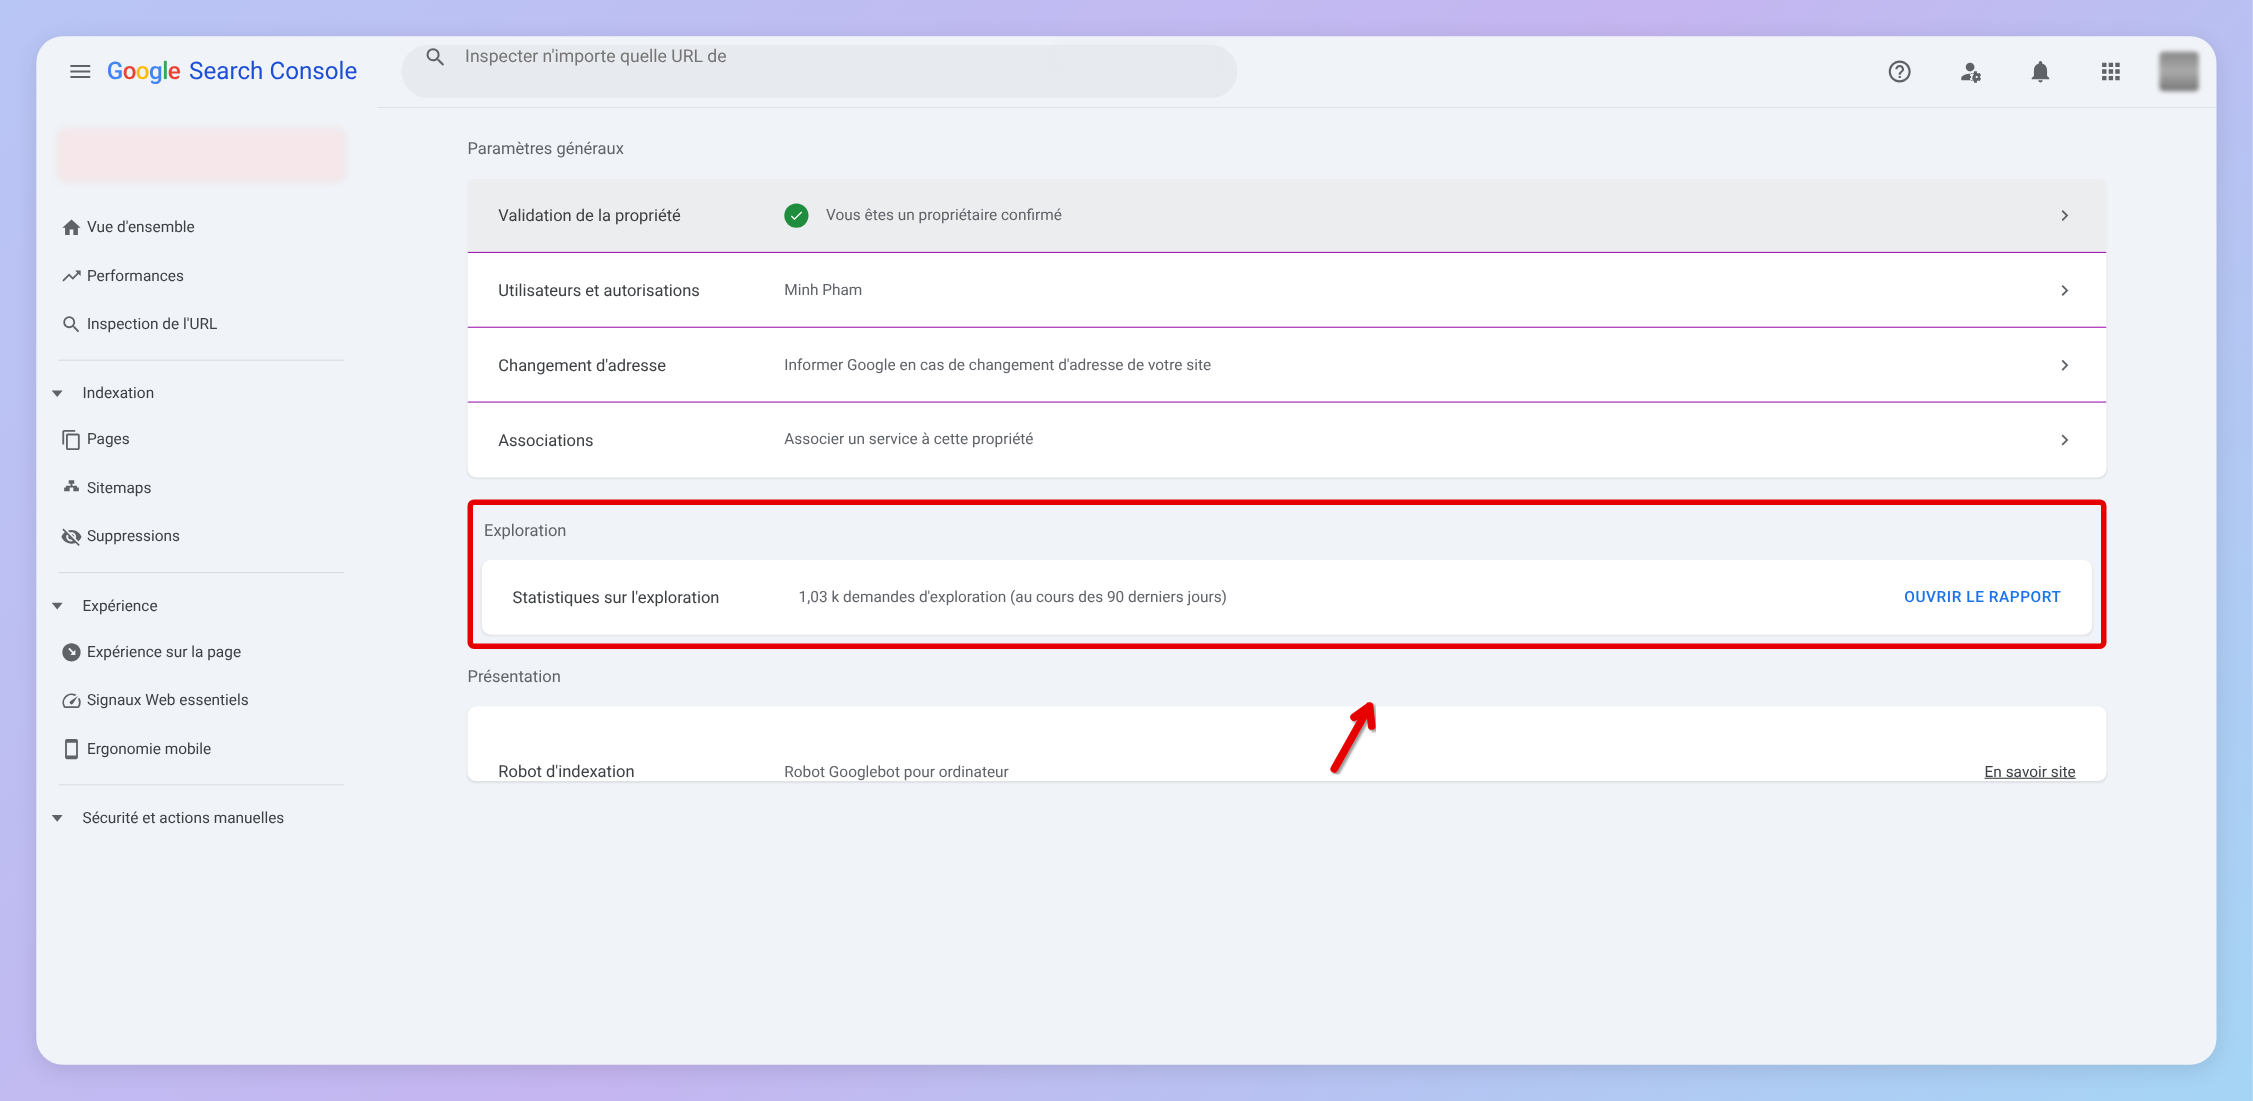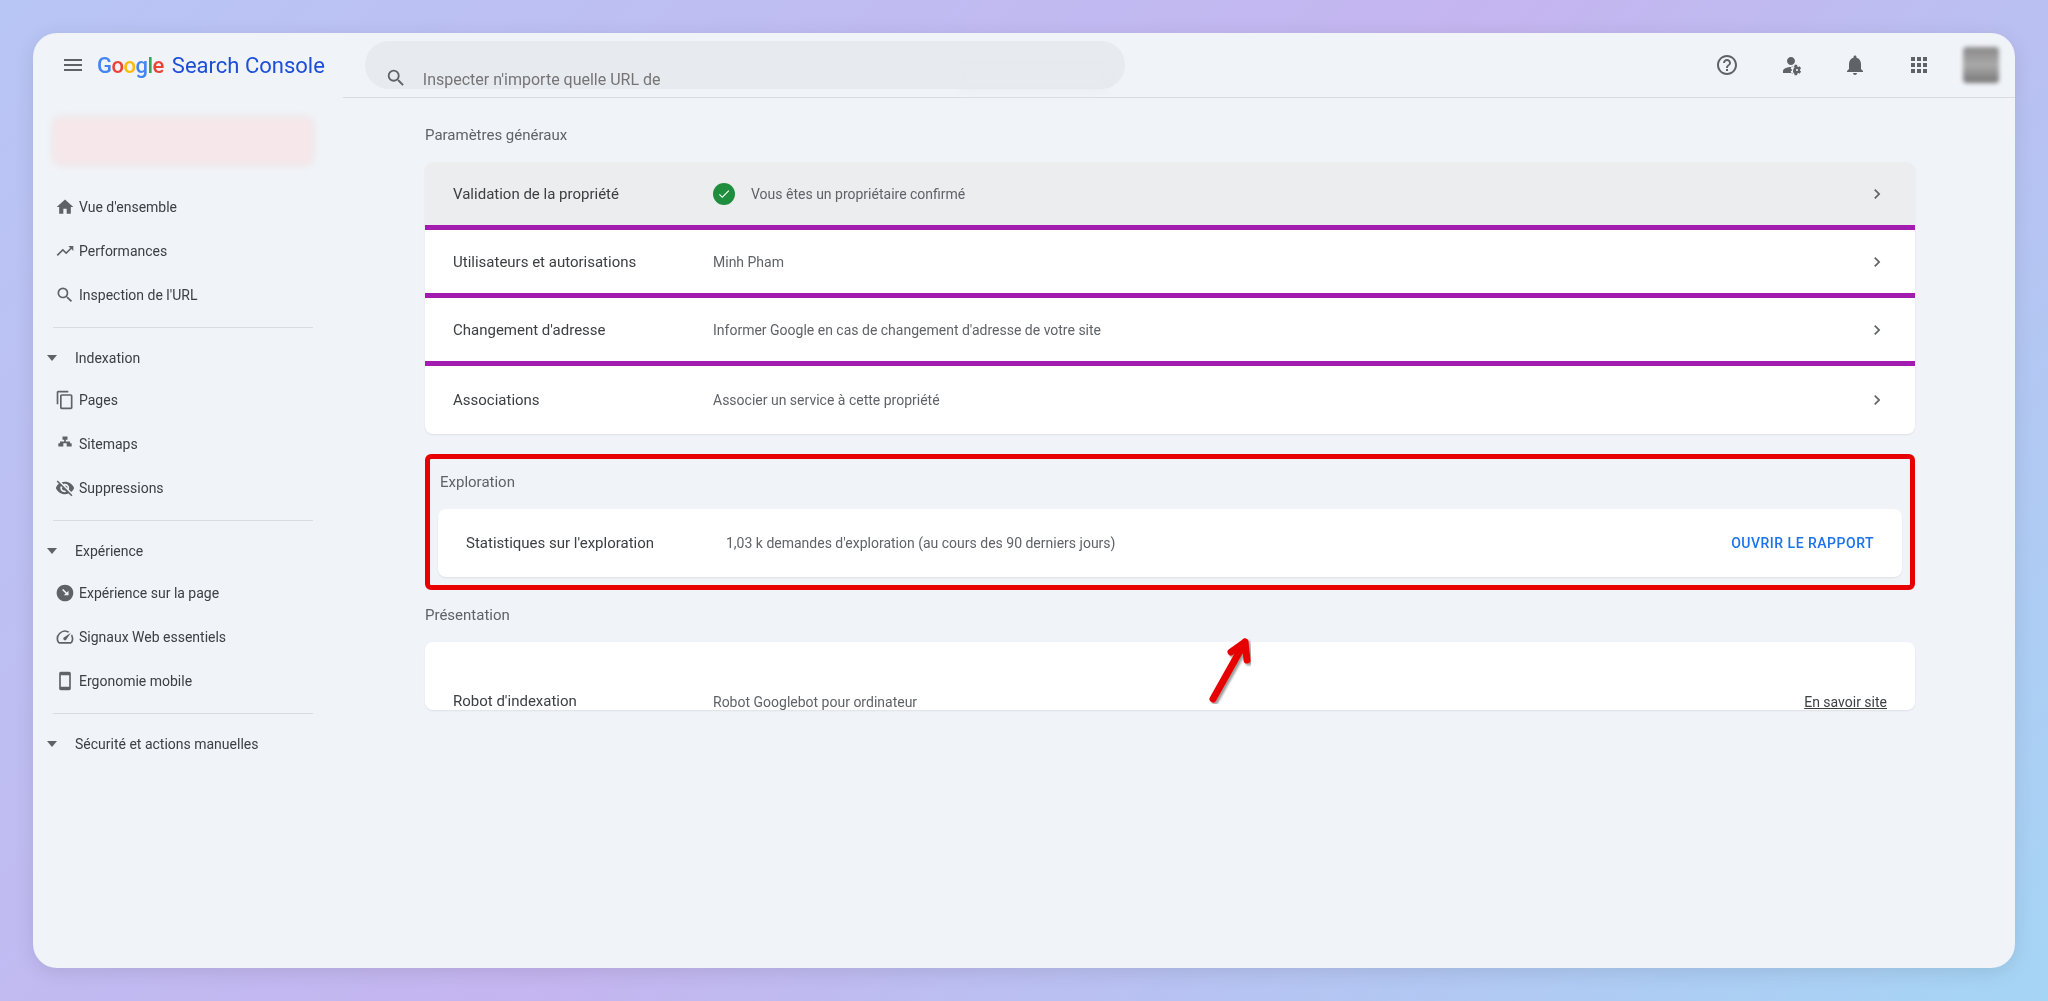--- a/index.html
+++ b/index.html
@@ -41,21 +41,21 @@
     .google-logo { font-size: 22px; font-weight: 500; letter-spacing: -0.5px; }
     .g1 { color: #4285F4; } .g2 { color: #EA4335; } .g3 { color: #FBBC05; }
     .g4 { color: #4285F4; } .g5 { color: #34A853; } .g6 { color: #EA4335; }
     .product-name { font-size: 22px; color: #1d4ed8; font-weight: 400; margin-left: 4px; }
     .search-bar {
       flex: 0 0 760px;
       height: 48px;
       background: #e7eaee;
       border-radius: 24px;
       display: flex;
-      align-items: flex-end;
+      align-items: flex-start;
       padding: 0 20px;
       margin-left: 40px;
     }
     .search-bar svg { width: 22px; height: 22px; fill: #5f6368; }
     .search-input {
       flex: 1;
       border: none;
       background: transparent;
       font-size: 16px;
       color: #5f6368;
@@ -128,21 +128,21 @@
       background: #fff;
       border-radius: 8px;
       overflow: hidden;
       box-shadow: 0 1px 2px rgba(0,0,0,0.08);
     }
     .row {
       height: 68px;
       display: flex;
       align-items: center;
       padding: 0 28px;
-      border-bottom: 5px solid #a21caf;
+      border-bottom: 1px solid #a21caf;
       cursor: pointer;
     }
     .row:last-child { border-bottom: none; }
     .row.highlighted { background: #ecedef; }
     .row-label { flex: 0 0 260px; font-size: 15px; color: #3c4043; }
     .row-value { flex: 1; font-size: 14px; color: #5f6368; display: flex; align-items: center; gap: 16px; }
     .row-arrow { width: 20px; height: 20px; fill: #5f6368; }
     .check-circle {
       width: 22px; height: 22px;
       background: #1e8e3e;

